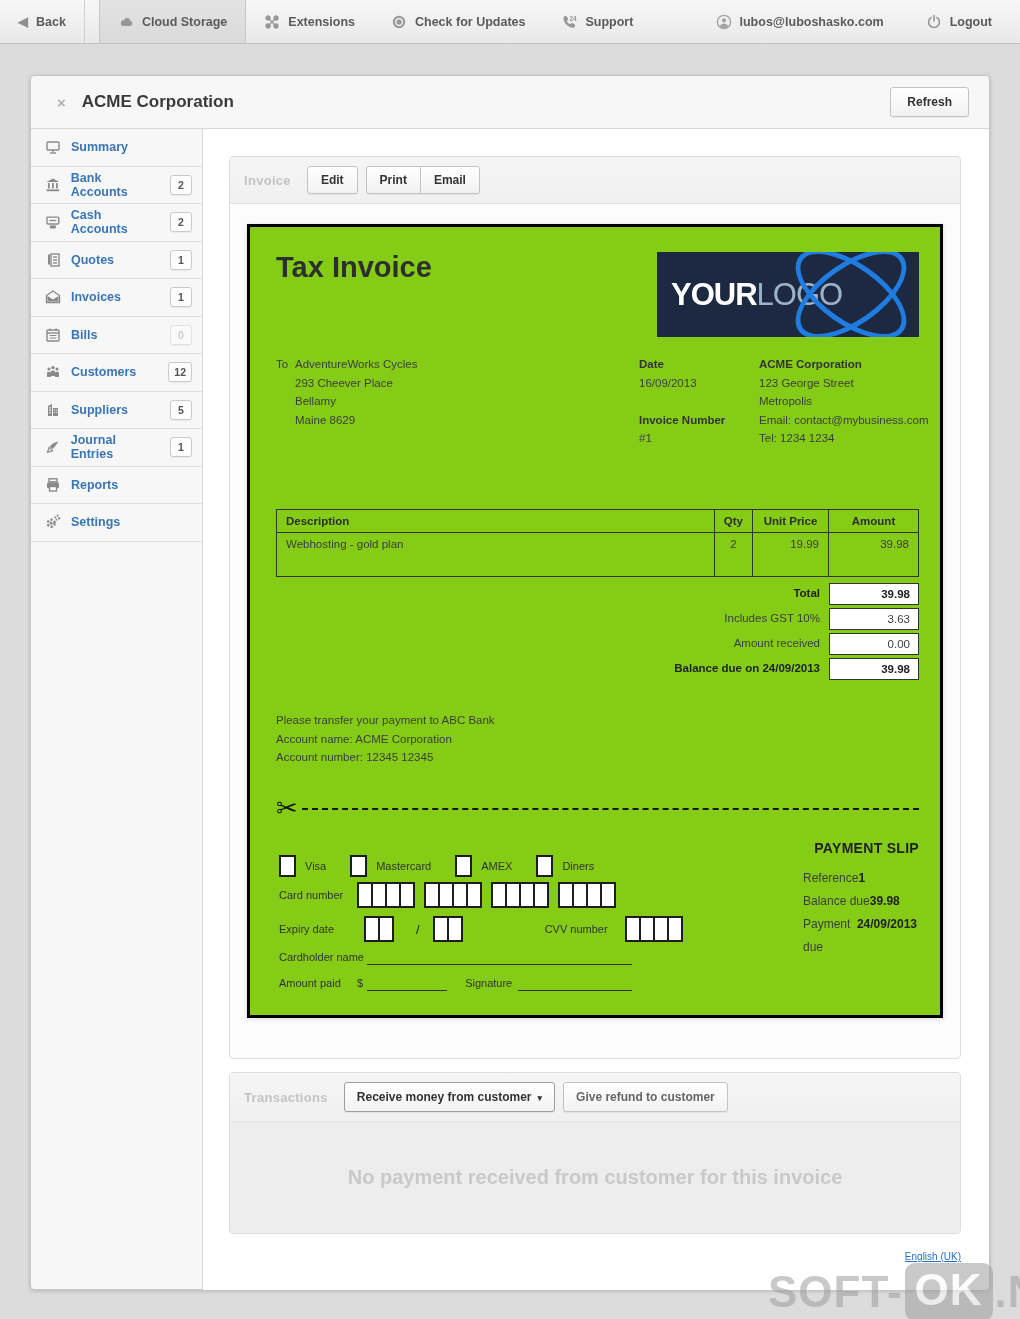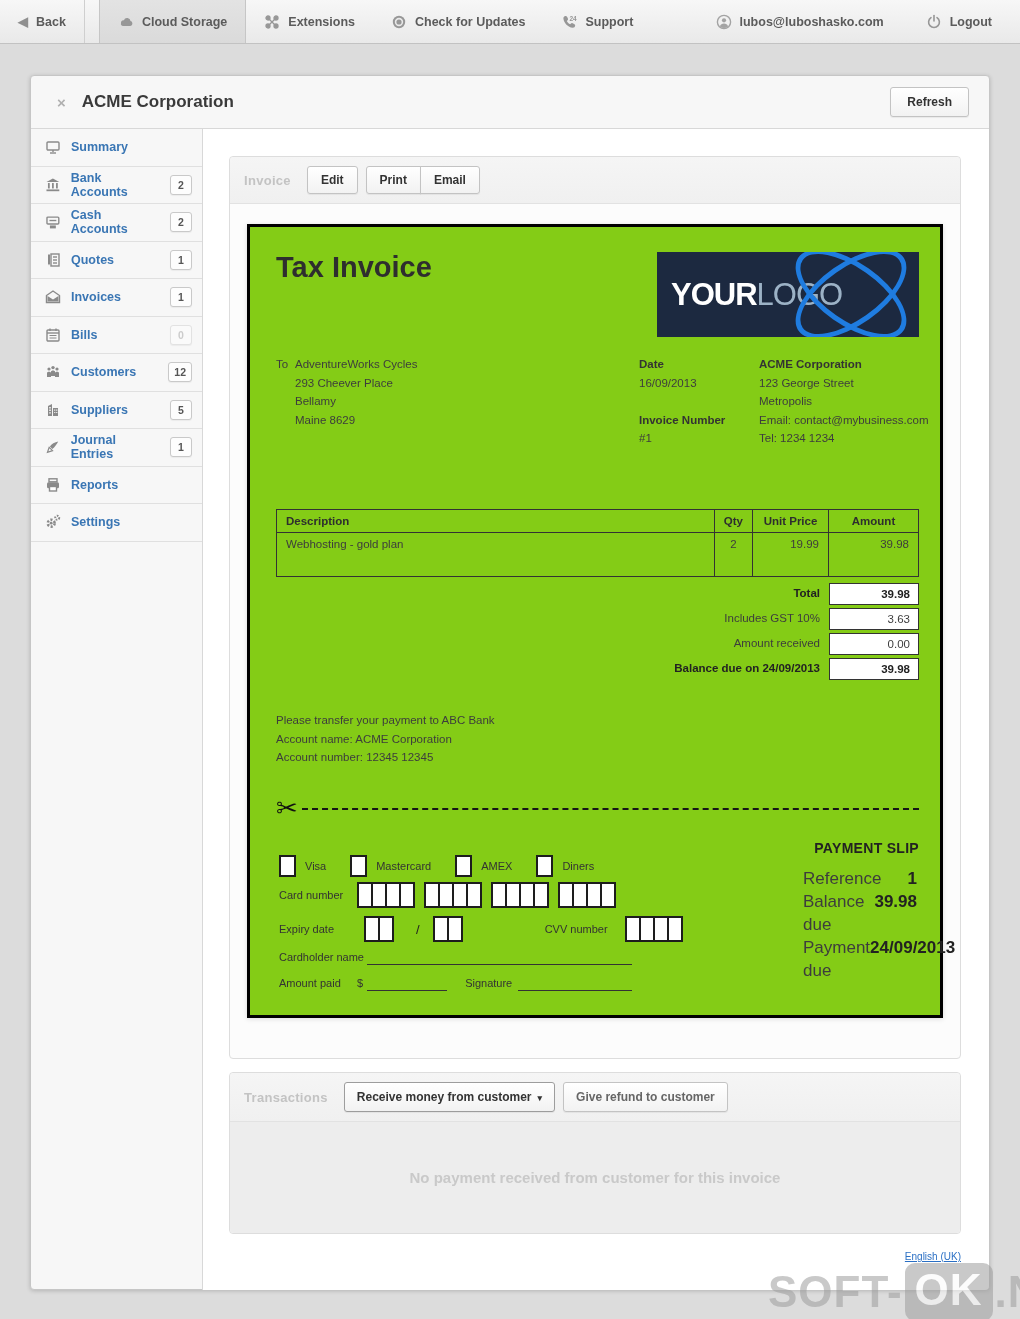--- a/index.html
+++ b/index.html
@@ -176,30 +176,30 @@
   .holder-row { left:29px; top:722px; }
   .uline { border-bottom:1px solid #333; height:16px; }
   .holder-line { width:265px; }
   .amount-row { left:29px; top:748px; }
   .dollar { margin-right:4px; }
   .amt-line { width:80px; }
   .sig-label { margin-left:18px; margin-right:6px; }
   .sig-line { width:114px; }
 
   .slip-summary { left:553px; top:640px; width:114px; }
-  .srow { display:flex; justify-content:space-between; line-height:23px; font-size:17px; }
+  .srow { display:flex; justify-content:flex-start; line-height:23px; font-size:12px; }
   .srow .sval { font-weight:bold; color:#222; }
 
   
   .box-trans { margin-top:13px; }
   .trans-body {
     height:111px; background:#ededed; border-radius:0 0 4px 4px;
     display:flex; align-items:center; justify-content:center;
   }
-  .empty-msg { color:#c9c9c9; font-weight:bold; font-size:15px; }
+  .empty-msg { color:#c9c9c9; font-weight:bold; font-size:20px; }
 
   .lang-link {
     position:absolute; right:28px; bottom:28px;
     font-size:10px; color:#2a6fc4; text-decoration:underline; cursor:pointer;
   }
 
   
   .watermark {
     position:absolute; left:768px; top:1263px; z-index:50;
     display:flex; align-items:center;

